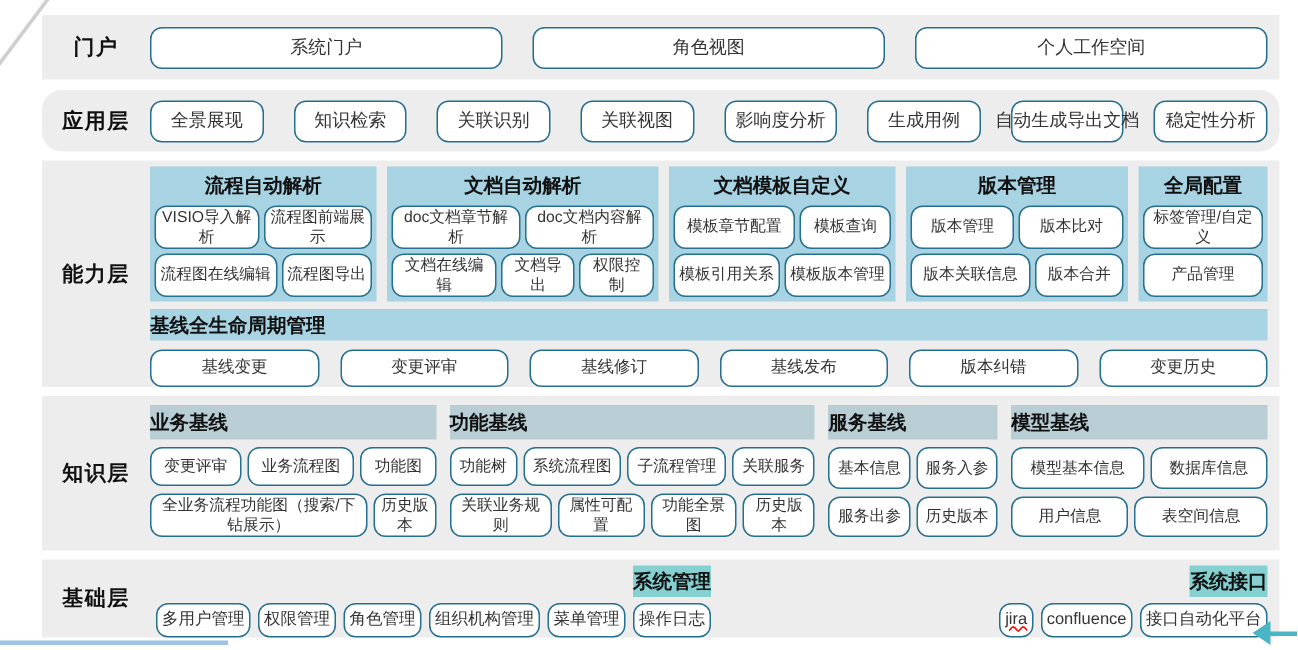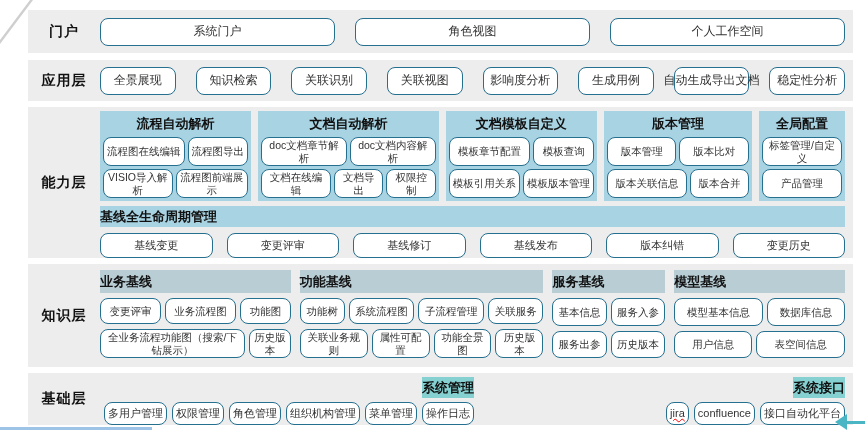--- a/index.html
+++ b/index.html
@@ -9,21 +9,21 @@
     font-weight:bold;font-size:14px;color:#111;letter-spacing:1px;}
   .content{flex:1;box-sizing:border-box;padding-right:8px;min-width:0;}
 
   .btn{background:#fff;border:1.6px solid #256f8f;border-radius:8px;display:flex;align-items:center;
     justify-content:center;font-size:11px;color:#333;text-align:center;box-sizing:border-box;
     padding:1px 3px;line-height:1.2;min-width:0;}
   .squiggle{text-decoration:underline wavy red;text-decoration-thickness:1px;}
 
   
   #band-portal{top:10px;height:43px;}
-  #band-app{top:60px;height:41px;}
+  #band-app{top:60px;height:41px;border-radius:13px;}
   #band-cap{top:107px;height:151px;}
   #band-know{top:264px;height:103px;}
   #band-base{top:373px;height:52px;}
 
   
   .btn-row{display:flex;gap:20px;align-items:center;height:100%;}
   .btn-row .btn{flex:1;height:28px;font-size:12px;white-space:nowrap;}
 
   
   #band-cap .content{padding-top:4px;}
@@ -108,26 +108,26 @@
     </div>
   </div>
 
   <div class="band" id="band-cap">
     <div class="layer-label">能力层</div>
     <div class="content">
       <div class="cap-groups" id="cap-groups">
           <div class="cap-group">
             <div class="grp-hdr">流程自动解析</div>
             <div class="cap-row">
+              <div class="btn">VISIO导入解析</div>
+              <div class="btn">流程图前端展示</div>
+            </div>
+            <div class="cap-row">
               <div class="btn">流程图在线编辑</div>
               <div class="btn">流程图导出</div>
-            </div>
-            <div class="cap-row">
-              <div class="btn">VISIO导入解析</div>
-              <div class="btn">流程图前端展示</div>
             </div>
           </div>
           <div class="cap-group">
             <div class="grp-hdr">文档自动解析</div>
             <div class="cap-row">
               <div class="btn">doc文档章节解析</div>
               <div class="btn">doc文档内容解析</div>
             </div>
             <div class="cap-row">
               <div class="btn">文档在线编辑</div>

